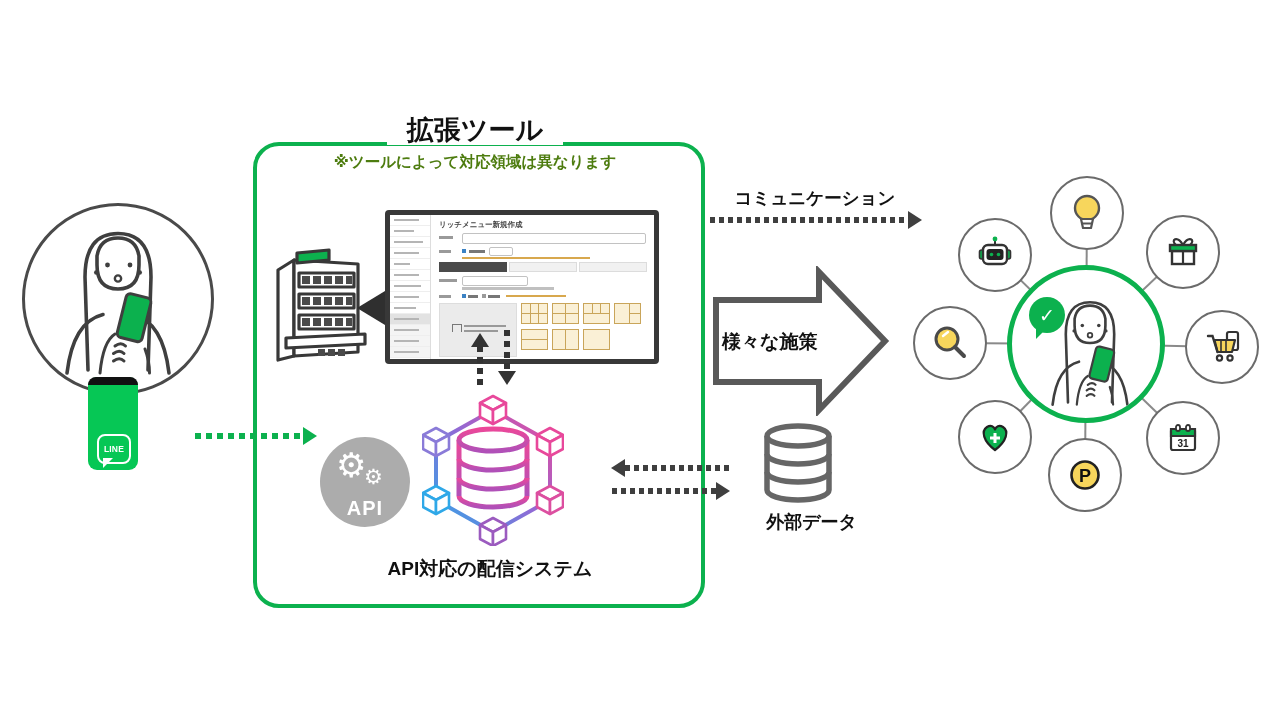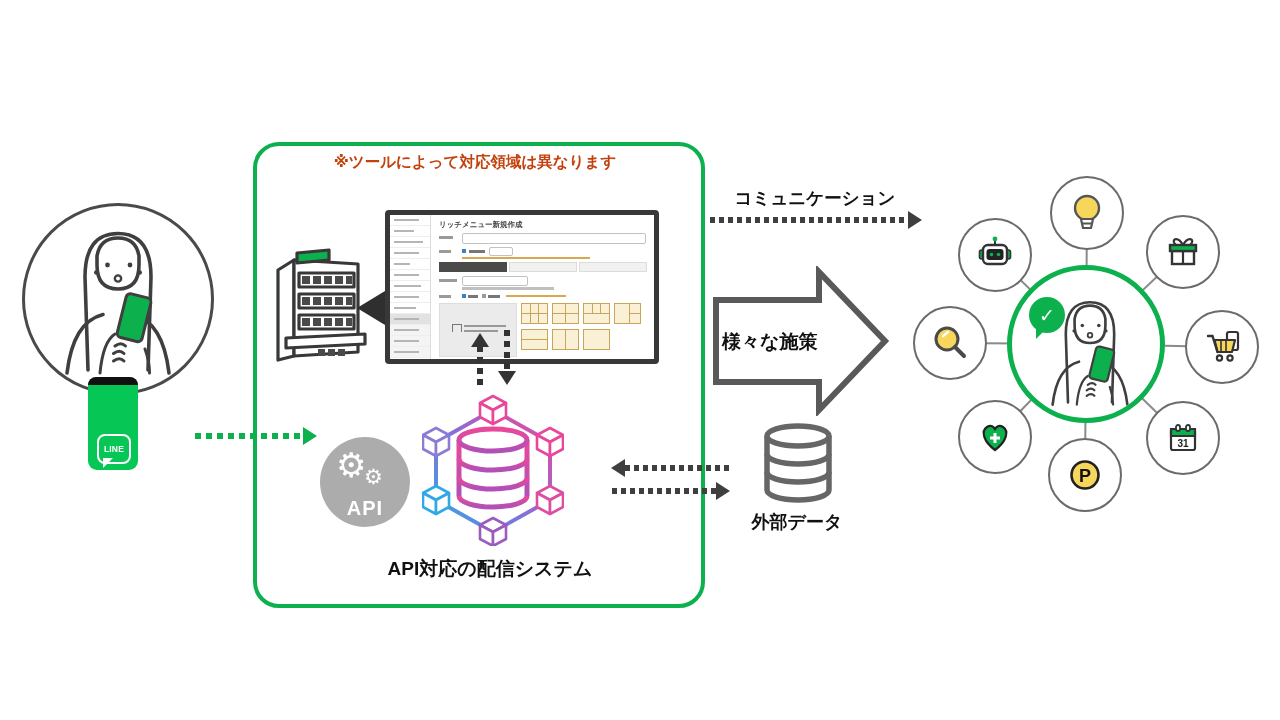--- a/index.html
+++ b/index.html
@@ -30,21 +30,21 @@
   .dot-v{width:6px;background:repeating-linear-gradient(180deg,#333 0 6px,transparent 6px 11px);}
   .vhead-up::before{content:'';position:absolute;top:-13px;left:50%;transform:translateX(-50%);
       border:9px solid transparent;border-bottom:14px solid #333;border-top:none;}
   .vhead-down::after{content:'';position:absolute;bottom:-13px;left:50%;transform:translateX(-50%);
       border:9px solid transparent;border-top:14px solid #333;border-bottom:none;}
 
   
   .ext-box{left:253px;top:142px;width:444px;height:458px;border:4px solid #0CB14E;border-radius:26px;}
   .box-title{left:253px;top:112px;width:444px;text-align:center;font-size:27px;font-weight:800;color:#111;}
   .box-title span{background:#fff;padding:0 20px;}
-  .box-note{left:253px;top:152px;width:444px;text-align:center;font-size:15.5px;font-weight:700;color:#c2410c;}
+  .box-note{left:253px;top:152px;width:444px;text-align:center;font-size:15.5px;font-weight:700;color:#4d7c0f;}
 
   
   .monitor{left:385px;top:210px;width:274px;height:154px;border:5px solid #383838;border-radius:4px;
            background:#c2410c;box-sizing:border-box;}
   .screen{position:relative;width:264px;height:144px;overflow:hidden;background:#fff;}
   .sb{position:absolute;left:0;top:0;bottom:0;width:40px;border-right:1px solid #ddd;background:#fff;}
   .sb-row{height:10px;border-bottom:1px solid #eee;display:flex;align-items:center;padding-left:4px;}
   .sb-row .bar{height:2.5px;background:#b5b5b5;width:70%;}
   .sb-row:nth-child(2) .bar{width:55%;} .sb-row:nth-child(3) .bar{width:80%;}
   .sb-row:nth-child(5) .bar{width:45%;} .sb-row:nth-child(7) .bar{width:75%;}
@@ -85,21 +85,21 @@
   .gear-big{position:absolute;left:16px;top:8px;font-size:34px;color:#fff;}
   .gear-small{position:absolute;left:44px;top:28px;font-size:21px;color:#fff;}
   .api-text{position:absolute;left:0;bottom:7px;width:100%;text-align:center;
             font-size:20px;font-weight:700;color:#fff;letter-spacing:1px;}
 
   .api-system-label{left:340px;top:556px;width:300px;text-align:center;font-size:19px;font-weight:800;color:#111;}
 
   
   .comm-label{left:715px;top:186px;width:200px;text-align:center;font-size:17.5px;font-weight:800;color:#111;}
   .measures-label{left:722px;top:329px;width:112px;font-size:19px;font-weight:800;color:#111;}
-  .extdata-label{left:737px;top:510px;width:120px;text-align:center;font-size:18px;font-weight:800;color:#111;}
+  .extdata-label{left:737px;top:510px;width:120px;text-align:right;font-size:18px;font-weight:800;color:#111;}
 
   
   .node{width:74px;height:74px;border:2.5px solid #6b6b6b;border-radius:50%;background:#fff;
         display:flex;align-items:center;justify-content:center;z-index:2;box-sizing:border-box;}
   .center-circle{left:1007px;top:265px;width:158px;height:158px;border:5px solid #0CB14E;border-radius:50%;
         background:#fff;z-index:2;box-sizing:border-box;overflow:hidden;}
   .check-bubble{position:absolute;left:22px;top:32px;width:36px;height:36px;border-radius:50%;
         background:#0CB14E;color:#fff;display:flex;align-items:center;justify-content:center;
         font-size:19px;font-weight:700;z-index:3;}
   .check-bubble::after{content:'';position:absolute;bottom:-6px;left:7px;
@@ -147,20 +147,23 @@
   <div class="abs line-phone">
     <div class="phone-cap"></div>
     <div class="line-bubble">
       <span>LINE</span>
     </div>
   </div>
 
   <div class="abs dot-h green head-r greenhead" style="left:195px;top:433px;width:108px;"></div>
 
   <div class="abs ext-box"></div>
+  <div class="abs box-title">
+    <span>拡張ツール</span>
+  </div>
   <div class="abs box-note">※ツールによって対応領域は異なります</div>
 
   <svg class="abs" style="left:266px;top:246px" width="106" height="122" viewBox="0 0 106 122">
     <g stroke="#383838" stroke-width="3.2" stroke-linejoin="round" fill="#fff">
       <path d="M12,24 L28,14 L28,110 L12,114 Z"></path>
       <path d="M28,14 L92,18 L92,106 L28,110 Z"></path>
       <path d="M31,7 L63,4 L63,14 L31,17 Z" fill="#0CB14E"></path>
       <rect x="33" y="27" width="55" height="14"></rect>
       <rect x="33" y="48" width="55" height="14"></rect>
       <rect x="33" y="69" width="55" height="14"></rect>

